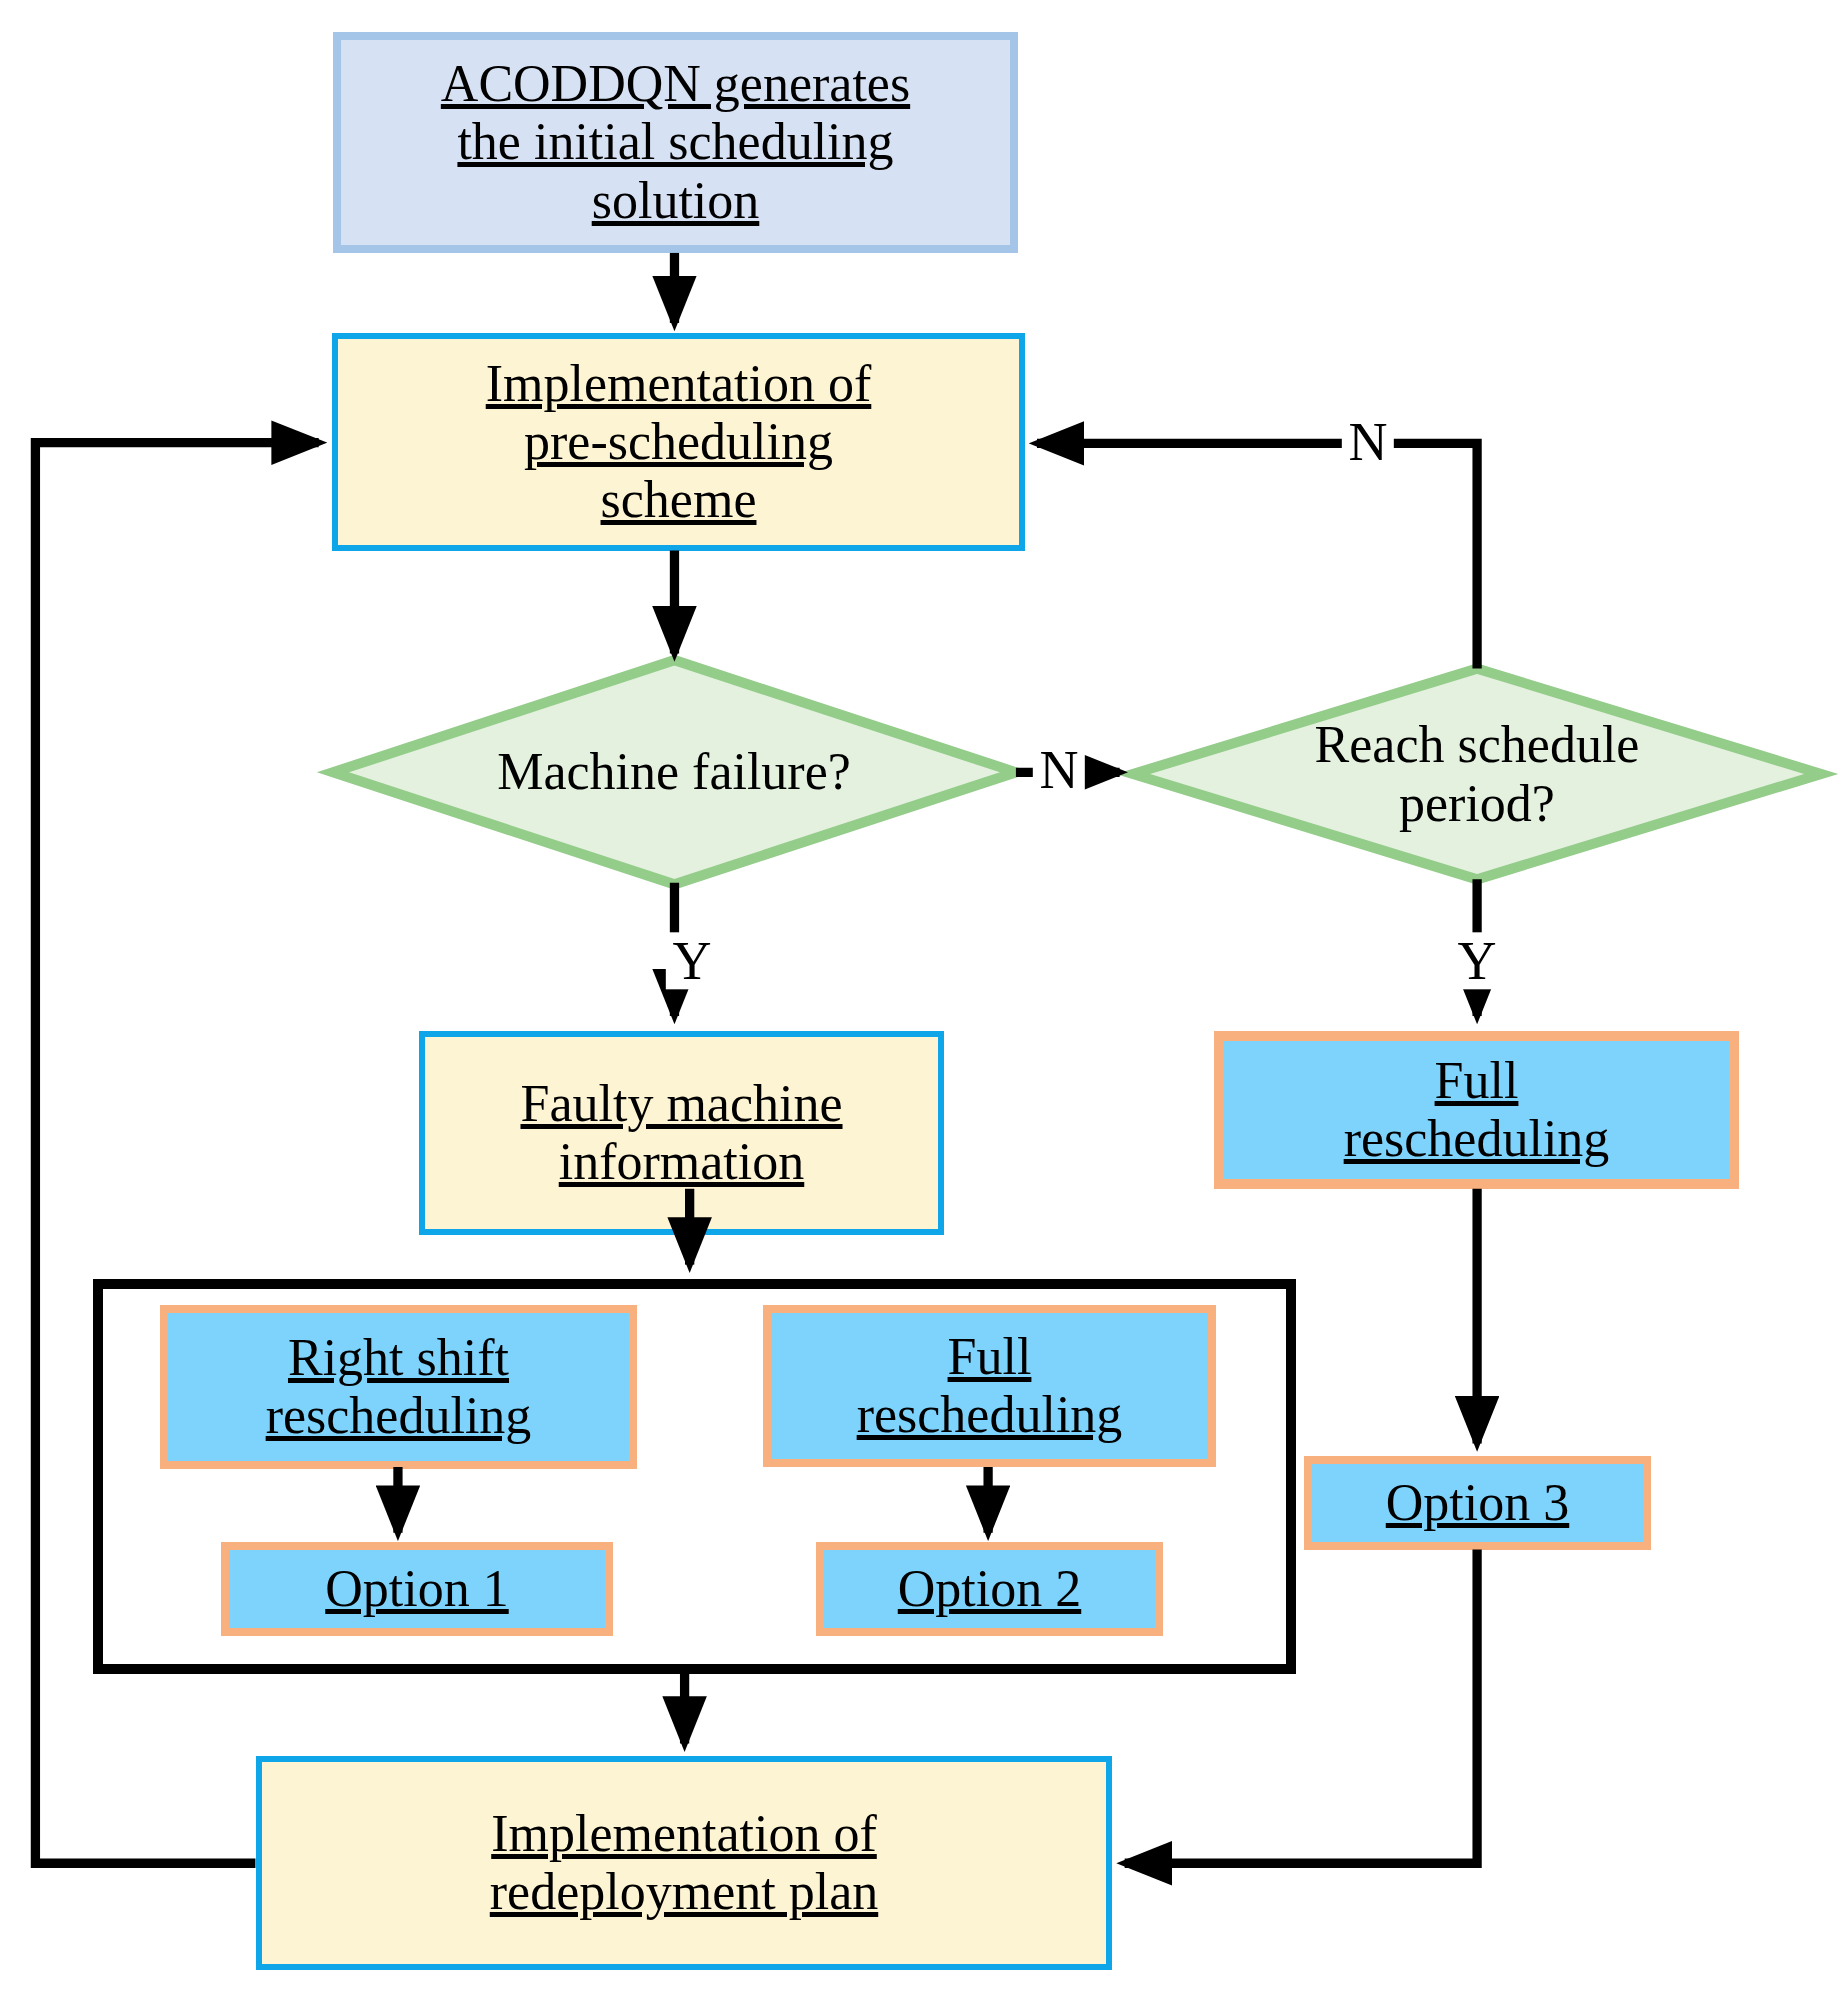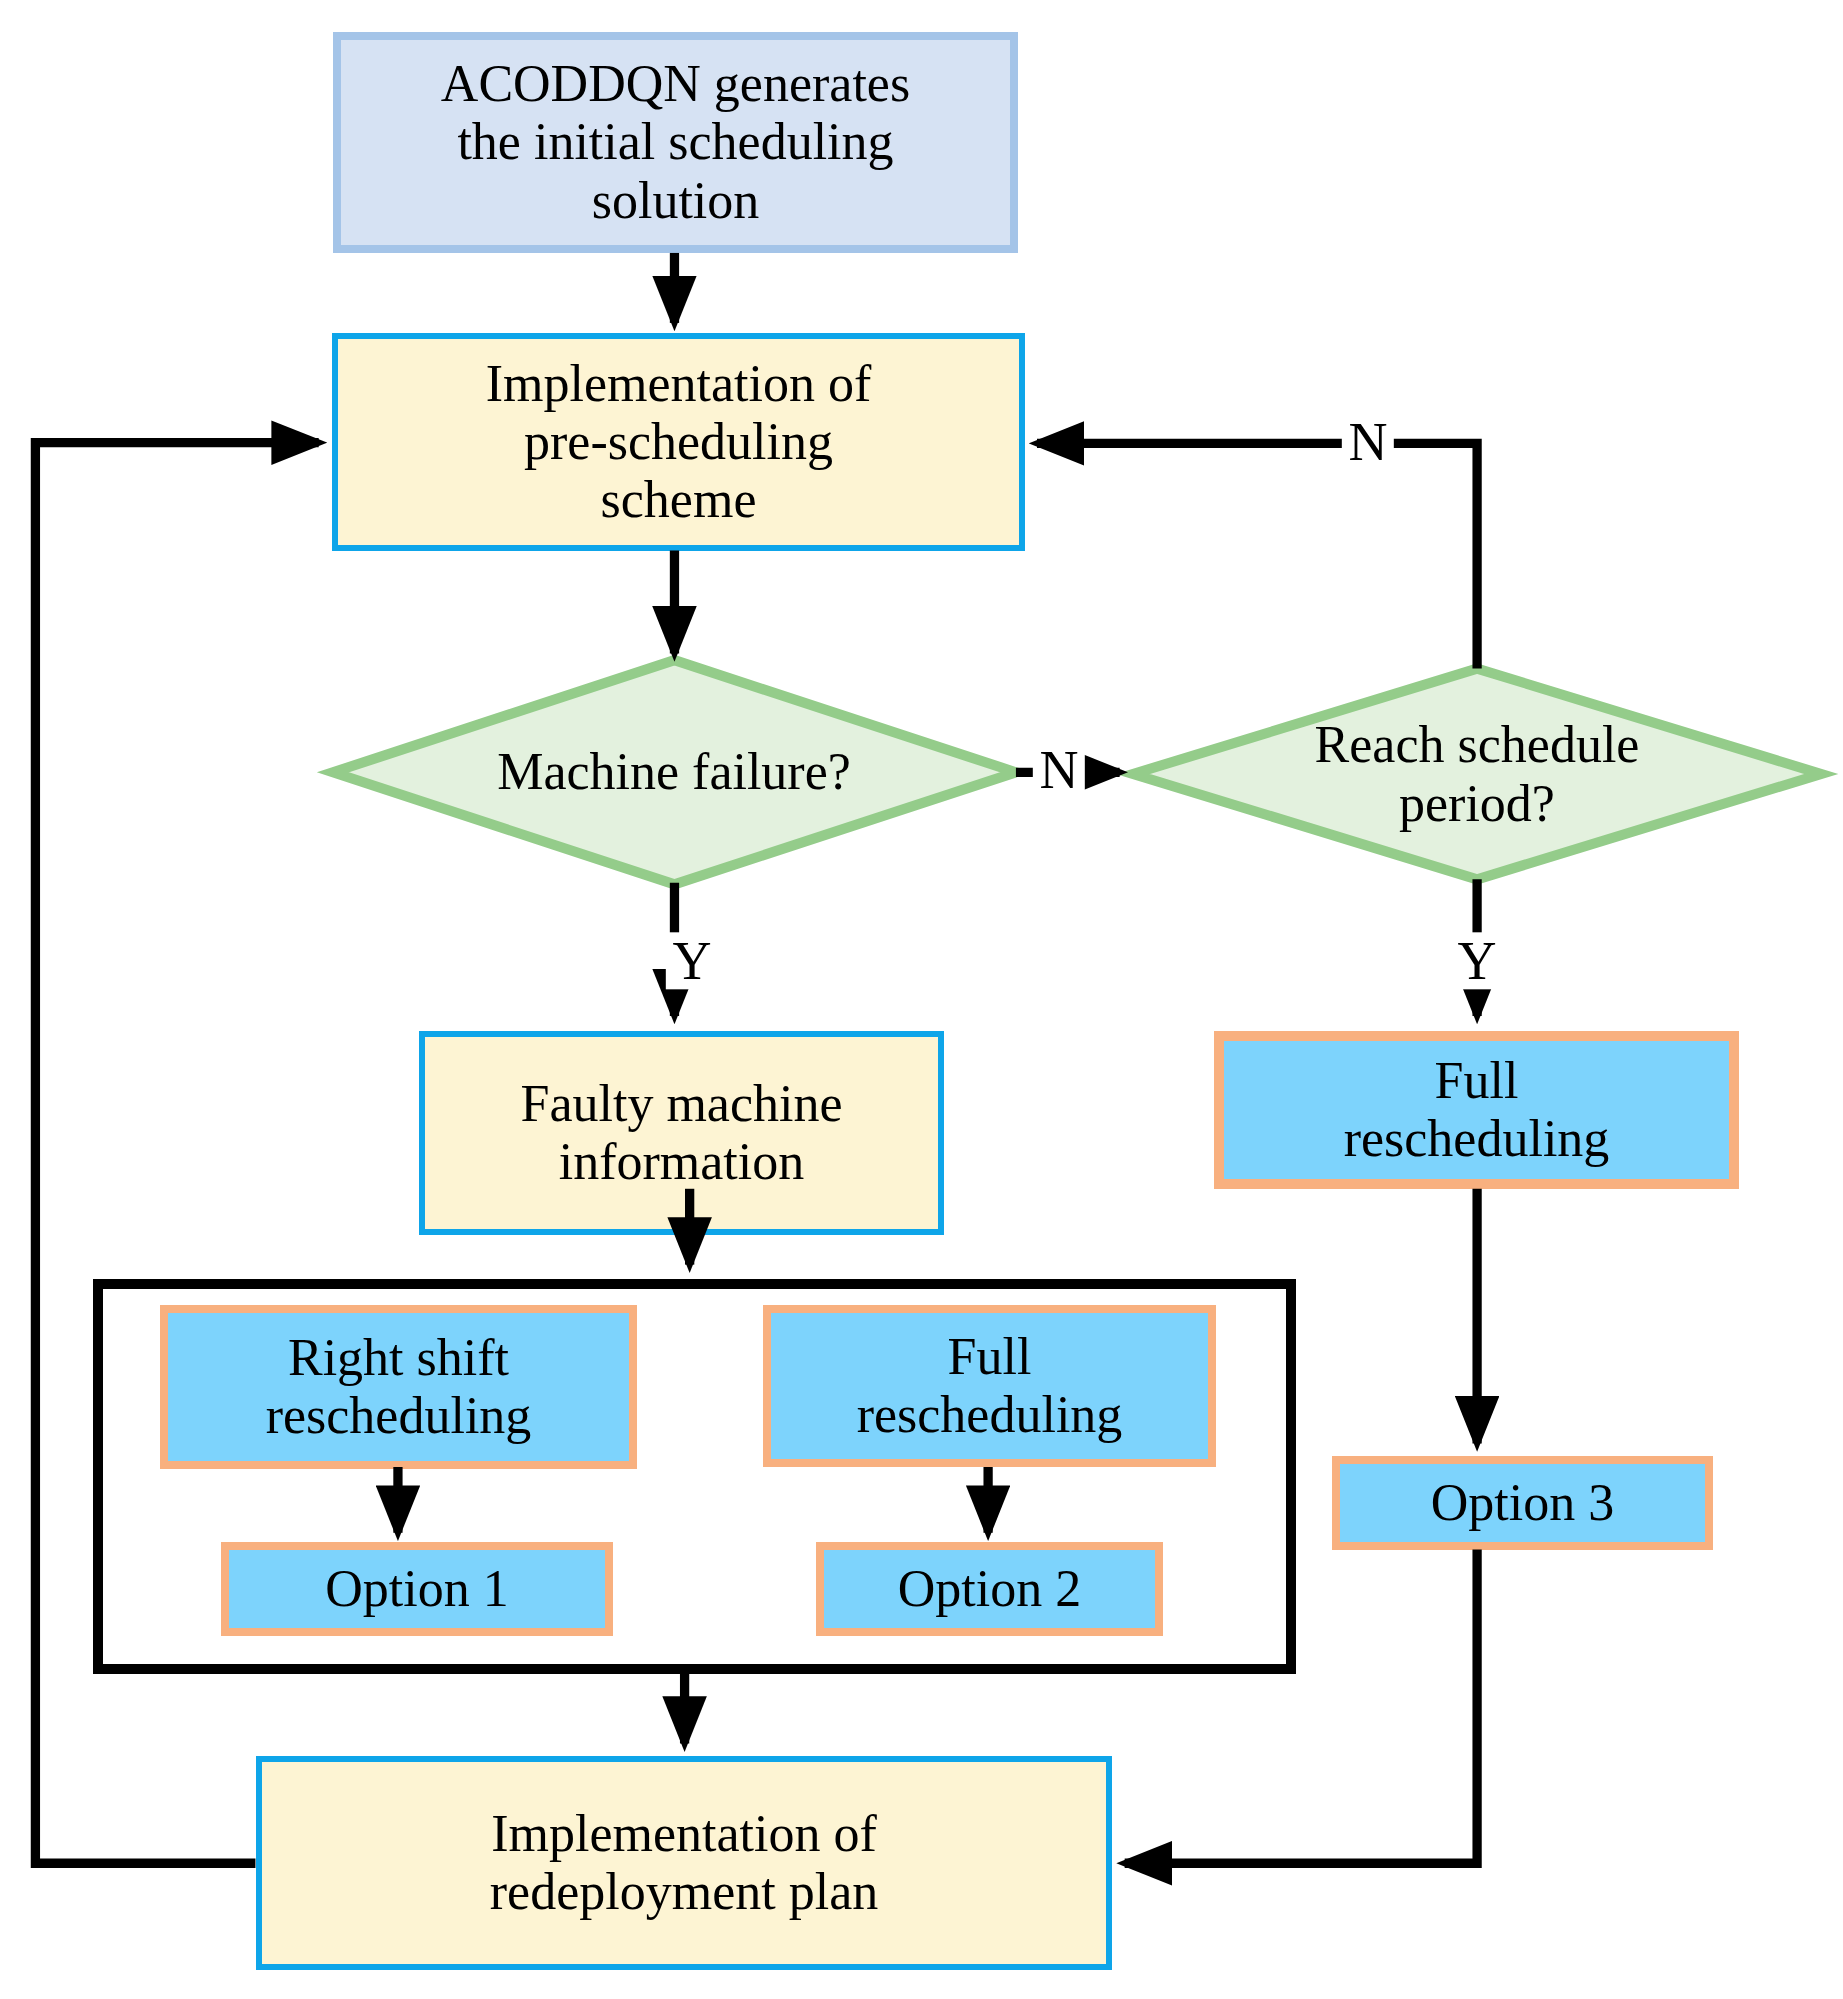--- a/index.html
+++ b/index.html
@@ -12,20 +12,21 @@
     overflow:hidden;
   }
   .node{
     position:absolute;
     box-sizing:border-box;
     display:flex;align-items:center;justify-content:center;
     text-align:center;
     white-space:pre-line;
     font-size:52px;line-height:1.12;
     z-index:1;
+    text-decoration:underline;
   }
   .start{background:#d6e2f3;border:8.4px solid #a4c4e8;}
   .process{background:#fdf4d3;border:6px solid #0ea5e9;}
   .option{background:#7dd3fc;border:8.4px solid #f8b07f;}
   .container-frame{
     position:absolute;box-sizing:border-box;
     background:#ffffff;border:10px solid #000000;z-index:0;
   }
   .flow-svg{
     position:absolute;left:0;top:0;z-index:2;pointer-events:none;
@@ -68,21 +69,21 @@
   <div class="node option" style="left:160px;top:1305px;width:477px;height:164px;">Right shift
 rescheduling</div>
 
   <div class="node option" style="left:763px;top:1305px;width:453px;height:162px;">Full
 rescheduling</div>
 
   <div class="node option" style="left:221px;top:1542px;width:392px;height:94px;">Option 1</div>
 
   <div class="node option" style="left:816px;top:1542px;width:347px;height:94px;">Option 2</div>
 
-  <div class="node option" style="left:1332px;top:1456px;width:381px;height:94px;">Option 3</div>
+  <div class="node option" style="left:1304px;top:1456px;width:347px;height:94px;">Option 3</div>
 
   <div class="node process" style="left:256px;top:1756px;width:856px;height:214px;">Implementation of
 redeployment plan</div>
 
   <svg class="flow-svg" width="1843" height="1999" viewBox="0 0 2186 2371">
     <defs>
       <marker id="arrow" viewBox="0 0 10 8" refX="8.5" refY="4" markerWidth="6" markerHeight="4.8" orient="auto" markerUnits="strokeWidth">
         <path d="M0,0 L10,4 L0,8 Z" style="fill:#000;stroke:none;"></path>
       </marker>
     </defs>

